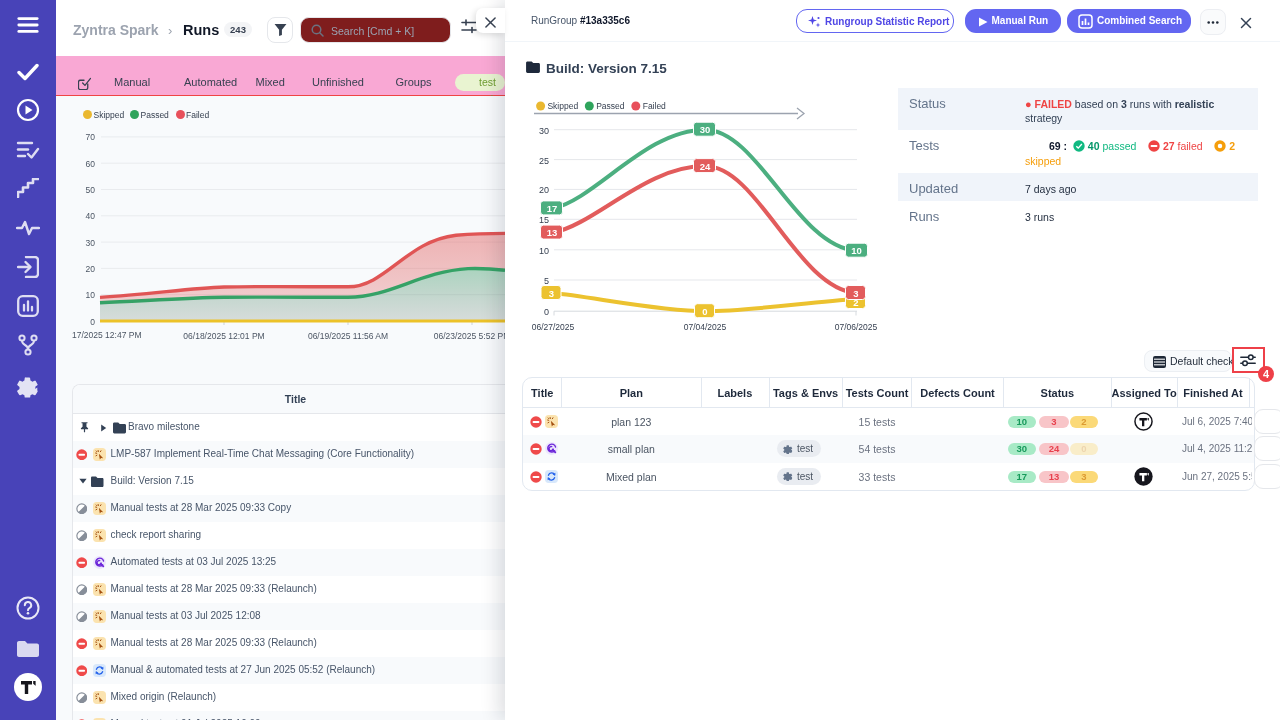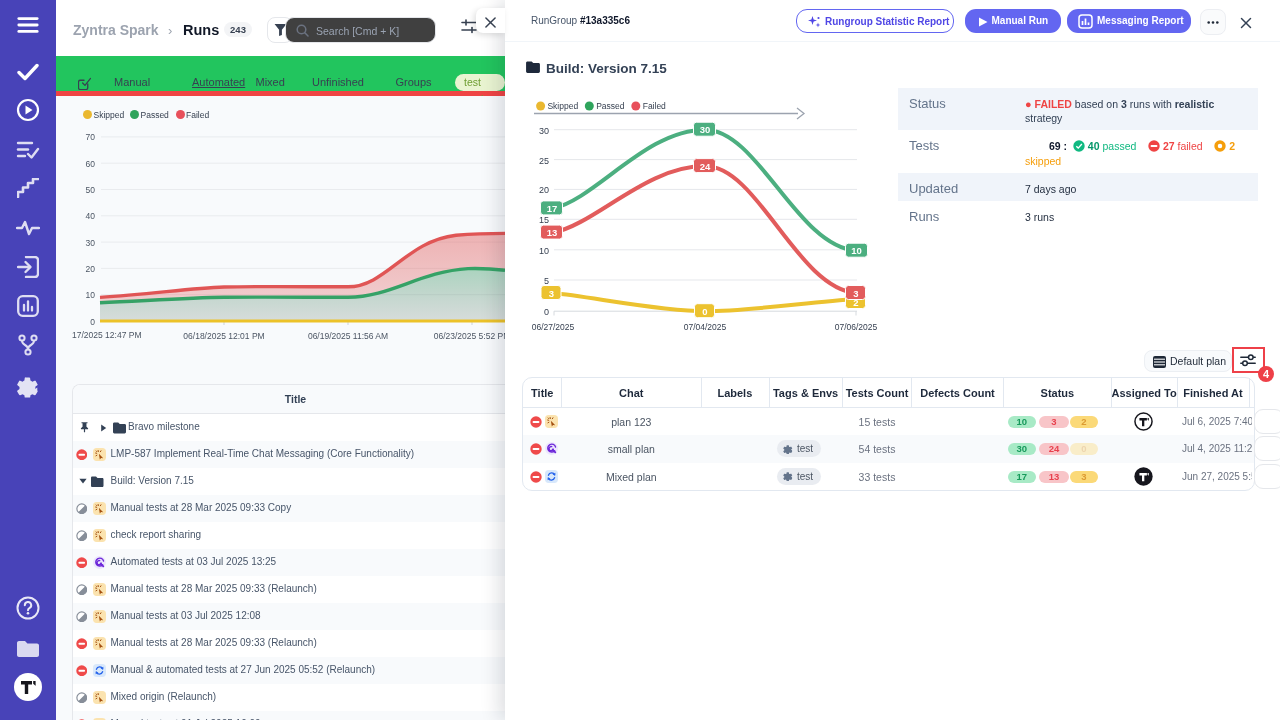--- a/index.html
+++ b/index.html
@@ -6,25 +6,25 @@
 #app{position:relative;width:1280px;height:596px;background:#fff;}
 
 #sidebar{position:absolute;left:0;top:0;width:56px;height:720px;background:#4843b8;z-index:50;}
 .sic{position:absolute;left:50%;transform:translate(-50%,-50%);}
 
 #crumb{position:absolute;left:73px;top:22px;font-size:14px;font-weight:bold;color:#9ca3af;white-space:nowrap;}
 #crumb b{color:#111827;position:absolute;left:110px;font-size:14.5px;}
 #crumb .sep{font-weight:normal;color:#9ca3af;position:absolute;left:95px;font-size:13px;top:1px;}
 #badge243{position:absolute;left:224px;top:22px;width:28px;height:15px;background:#f3f4f6;border-radius:8px;font-size:9.5px;color:#374151;text-align:center;line-height:15px;font-weight:bold;}
 #filterbtn{position:absolute;left:266.5px;top:16.5px;width:26px;height:26px;border:1px solid #e5e7eb;border-radius:8px;background:#fff;}
-#searchbox{position:absolute;left:285px;top:16.5px;width:151px;height:26px;border:1px solid #e5e7eb;border-radius:9px;background:#404040;padding-left:40px;}
+#searchbox{position:absolute;left:300px;top:16.5px;width:151px;height:26px;border:1px solid #e5e7eb;border-radius:9px;background:#7f1d1d;padding-left:40px;}
 #searchbox span{position:absolute;left:30px;top:7px;font-size:10.5px;color:#9aa3b2;}
 #closebox{position:absolute;left:476px;top:8px;width:29px;height:25px;background:#fff;border-radius:7px 0 0 7px;box-shadow:-2px 2px 6px rgba(0,0,0,0.13);z-index:60;}
 
-#tabs{position:absolute;left:56px;top:56px;width:449px;height:40px;background:#22c55e;border-bottom:5px solid #ef4444;}
+#tabs{position:absolute;left:56px;top:56px;width:449px;height:40px;background:#f9a8d4;border-bottom:1px solid #ef4444;text-align:right;}
 .tab{position:absolute;top:19.5px;font-size:11px;color:#374151;white-space:nowrap;}
 #pill-testwork{position:absolute;left:399px;top:18px;height:17px;padding:0 9px;background:#e9f4d1;border-radius:9px;color:#6f9e33;font-size:10.5px;line-height:17px;}
 
 #chartsec{position:absolute;left:56px;top:96px;width:449px;height:624px;background:#f8fafc;overflow:hidden;}
 
 #ltable{position:absolute;left:72px;top:384px;width:433px;height:336px;background:#fff;border:1px solid #e5e7eb;border-radius:8px 0 0 0;border-right:none;border-bottom:none;overflow:hidden;}
 #ltable .hdr{height:29px;background:#f8fafc;border-bottom:1px solid #e5e7eb;font-size:10.5px;font-weight:bold;color:#334155;text-align:center;line-height:29px;padding-left:13px;}
 .lrow{position:relative;height:27px;font-size:10px;color:#475569;}
 .lrow.alt{background:#f8fafc;}
 .lrow .txt{position:absolute;left:37.5px;top:7px;white-space:nowrap;}
@@ -93,21 +93,21 @@
         <line x1="11" y1="8.5" x2="11" y2="13.5"></line>
     </g>
   </svg>
 
   <div id="tabs">
     <svg style="position:absolute;left:22px;top:21px;" width="13" height="13" viewBox="0 0 14 14">
       <path d="M10.5,7.5 L10.5,11.5 C10.5,12.6 9.6,13.5 8.5,13.5 L2.5,13.5 C1.4,13.5 0.5,12.6 0.5,11.5 L0.5,5.5 C0.5,4.4 1.4,3.5 2.5,3.5 L6.5,3.5" fill="none" stroke="#374151" stroke-width="1.4" stroke-linecap="round"></path>
       <path d="M5,6.5 L7.5,9 L13.5,1.5" fill="none" stroke="#374151" stroke-width="1.4" stroke-linecap="round" stroke-linejoin="round"></path>
     </svg>
     <div class="tab" style="left:58px;">Manual</div>
-    <div class="tab" style="left:136px;text-decoration:underline;">Automated</div>
+    <div class="tab" style="left:128px;">Automated</div>
     <div class="tab" style="left:199.5px;">Mixed</div>
     <div class="tab" style="left:256px;">Unfinished</div>
     <div class="tab" style="left:339.5px;">Groups</div>
     <div id="pill-testwork">test work</div>
   </div>
 
   <div id="chartsec">
     <svg width="449" height="282" viewBox="56 96 449 282" style="position:absolute;left:0;top:0;">
 
       <circle cx="87.5" cy="114.5" r="4.5" fill="#eab830"></circle>
@@ -441,21 +441,21 @@
           </svg>
         <span style="padding-left:27px;">Manual Run</span>
       </div>
       <div class="btn" id="btn-comb">
         <svg style="position:absolute;left:11px;top:5px;" width="15" height="15" viewBox="0 0 15 15">
           <rect x="1" y="1" width="13" height="13" rx="3" fill="none" stroke="#fff" stroke-width="1.5"></rect>
           <line x1="4.5" y1="11" x2="4.5" y2="7" stroke="#fff" stroke-width="1.7"></line>
           <line x1="7.5" y1="11" x2="7.5" y2="4.5" stroke="#fff" stroke-width="1.7"></line>
           <line x1="10.5" y1="11" x2="10.5" y2="8.5" stroke="#fff" stroke-width="1.7"></line>
         </svg>
-        <span style="padding-left:30px;">Messaging Report</span>
+        <span style="padding-left:30px;">Combined Search</span>
       </div>
       <div id="btn-dots">
         <svg style="position:absolute;left:6px;top:11px;" width="12" height="3" viewBox="0 0 12 3">
           <circle cx="1.7" cy="1.5" r="1.3" fill="#1f2937"></circle>
             <circle cx="6" cy="1.5" r="1.3" fill="#1f2937"></circle>
             <circle cx="10.3" cy="1.5" r="1.3" fill="#1f2937"></circle>
         </svg>
       </div>
       <div id="btn-x">
         <svg width="12" height="12" viewBox="0 0 12 12">
@@ -568,38 +568,38 @@
 
     <div id="defview">
       <svg style="position:absolute;left:8px;top:5px;" width="13" height="12" viewBox="0 0 13 12">
         <rect x="0" y="0" width="13" height="12" rx="2" fill="#1f2937"></rect>
         <g stroke="#f8fafc" stroke-width="1.1">
           <line x1="1" y1="3.2" x2="12" y2="3.2"></line>
             <line x1="1" y1="6" x2="12" y2="6"></line>
             <line x1="1" y1="8.8" x2="12" y2="8.8"></line>
         </g>
       </svg>
-      <span>Default plan</span>
+      <span>Default check</span>
     </div>
     <div id="redbox">
       <svg style="position:absolute;left:6px;top:4px;" width="16" height="15" viewBox="0 0 16 15">
         <g stroke="#1f2937" stroke-width="1.5" stroke-linecap="round">
           <line x1="0.8" y1="4.3" x2="15.2" y2="4.3"></line>
             <line x1="0.8" y1="10.3" x2="15.2" y2="10.3"></line>
         </g>
         <circle cx="10.8" cy="4.3" r="2.3" fill="#fff" stroke="#1f2937" stroke-width="1.5"></circle>
         <circle cx="5" cy="10.3" r="2.3" fill="#fff" stroke="#1f2937" stroke-width="1.5"></circle>
       </svg>
     </div>
     <div id="redbadge">4</div>
 
     <div id="rtable">
       <div class="thead">
         <div class="th" style="left:0px;width:38.6px;">Title</div>
-        <div class="th" style="left:38.6px;width:139.4px;">Chat</div>
+        <div class="th" style="left:38.6px;width:139.4px;">Plan</div>
         <div class="th" style="left:178px;width:67.7px;">Labels</div>
         <div class="th" style="left:245.7px;width:73.8px;">Tags &amp; Envs</div>
         <div class="th" style="left:319.5px;width:69px;">Tests Count</div>
         <div class="th" style="left:388.5px;width:92px;text-align:center;">Defects Count</div>
         <div class="th" style="left:480.5px;width:107.8px;">Status</div>
         <div class="th" style="left:588.3px;width:65.4px;text-align:right;">Assigned To</div>
         <div class="th" style="left:653.7px;width:72.6px;">Finished At</div>
         <div class="vline" style="left:38px;"></div>
         <div class="vline" style="left:178px;"></div>
         <div class="vline" style="left:246px;"></div>

